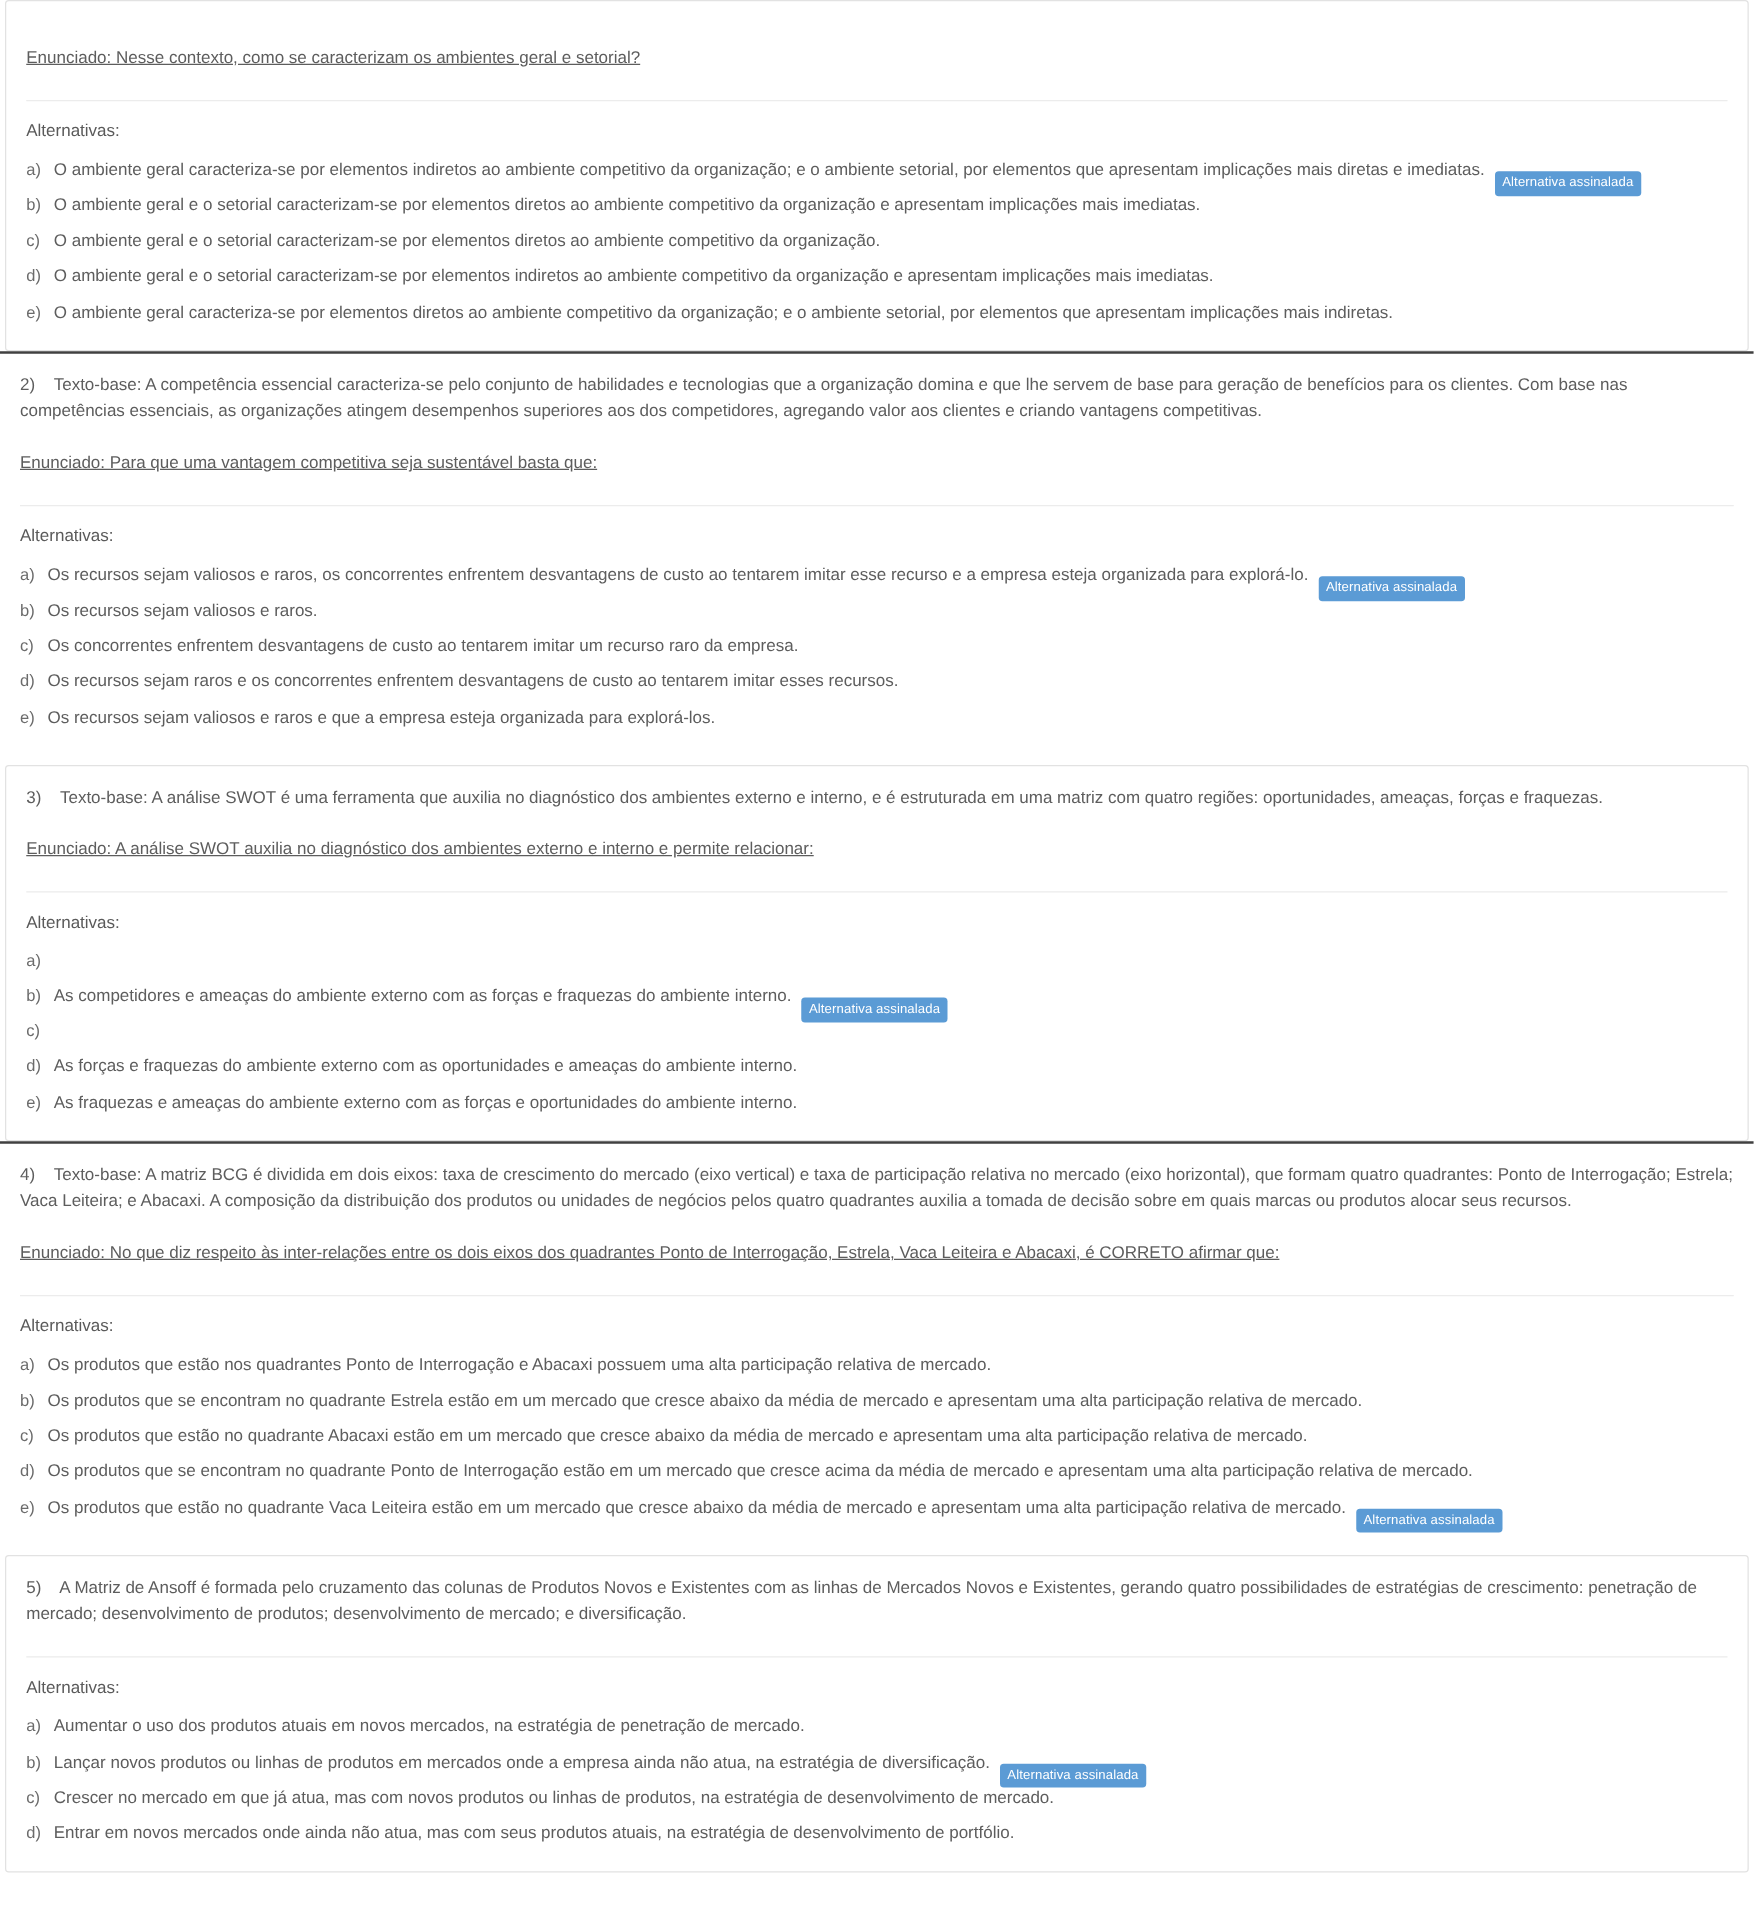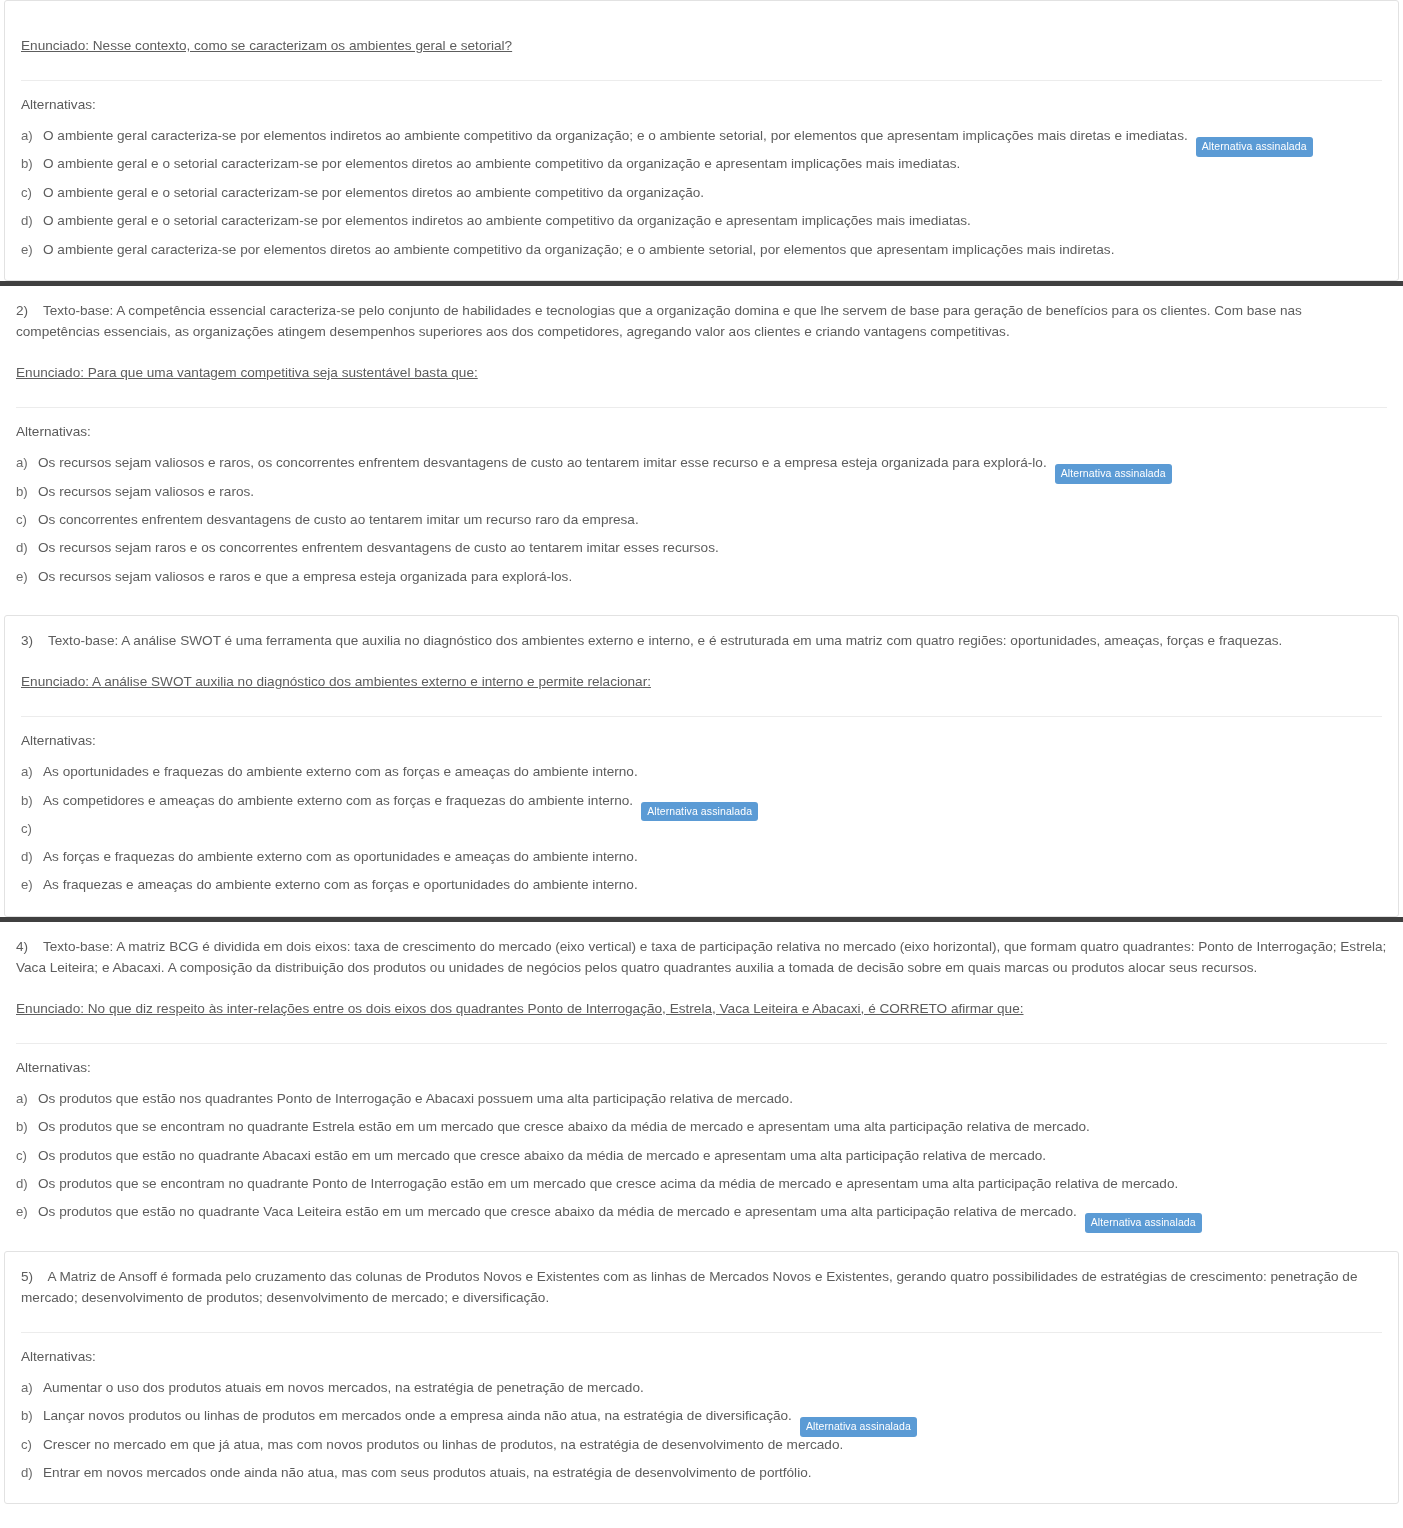--- a/index.html
+++ b/index.html
@@ -30,21 +30,21 @@
     background: #ffffff;
     padding: 14px 16px 16px 16px;
   }
   .q-card.boxed {
     border: 1px solid #e2e2e2;
     border-radius: 3px;
     margin: 0 4px;
   }
   .q-card.plain {
     border: none;
-    border-top: 5px solid #404040;
+    border-top: 2px solid #404040;
     margin: 0;
   }
 
   .q-stem {
     line-height: 1.55;
     color: #5d5d5d;
     font-size: 13.6px;
     text-align: left;
     margin: 0 0 2px 0;
   }
@@ -189,21 +189,20 @@
     <p class="q-stem">
       <span class="q-num">3)&nbsp;&nbsp; </span>
       <span>Texto-base: A análise SWOT é uma ferramenta que auxilia no diagnóstico dos ambientes externo e interno, e é estruturada em uma matriz com quatro regiões: oportunidades, ameaças, forças e fraquezas.</span>
     </p>
     <p class="q-enunciado">Enunciado: A análise SWOT auxilia no diagnóstico dos ambientes externo e interno e permite relacionar:</p>
     <hr class="divider">
     <p class="alt-title">Alternativas:</p>
     <ul class="alt-list">
       <li class="alt-item">
         <span class="alt-letter">a)</span>
-        <span class="alt-text">As oportunidades e fraquezas do ambiente externo com as forças e ameaças do ambiente interno.</span>
       </li>
       <li class="alt-item">
         <span class="alt-letter">b)</span>
         <span class="alt-text">As competidores e ameaças do ambiente externo com as forças e fraquezas do ambiente interno.</span>
         <span class="badge">Alternativa assinalada</span>
       </li>
       <li class="alt-item">
         <span class="alt-letter">c)</span>
       </li>
       <li class="alt-item">

